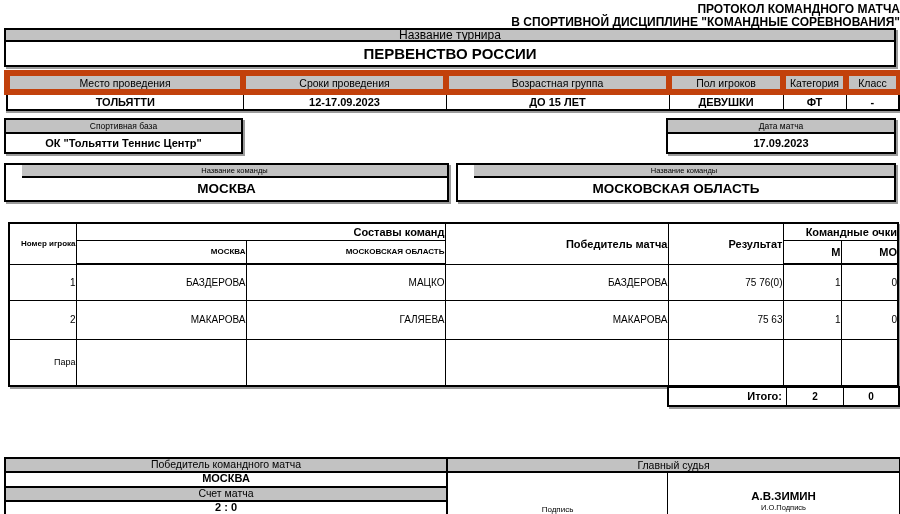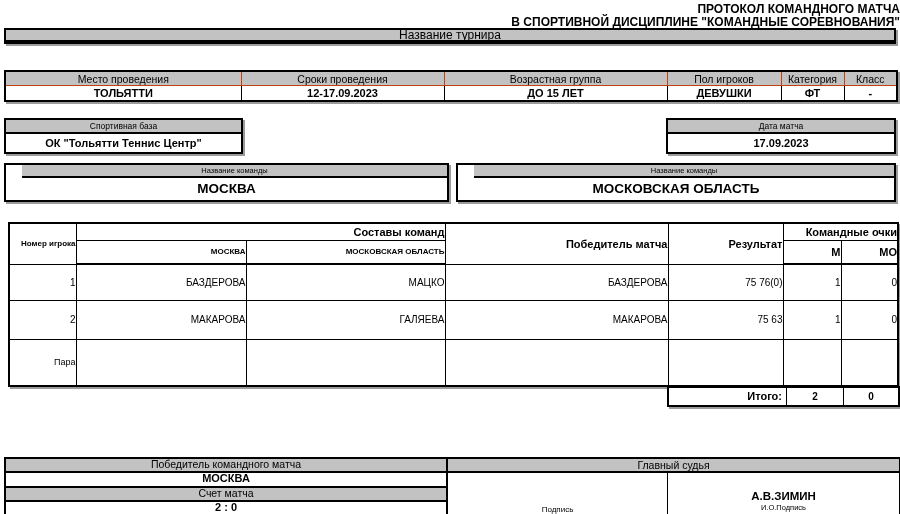--- a/index.html
+++ b/index.html
@@ -19,21 +19,21 @@
 
   .tournament{left:4px;top:28px;width:888px;}
   .tournament .bar{height:10px;font-size:12px;line-height:10px;}
   .tournament .val{height:23px;font-size:15px;line-height:23px;}
 
   
   table{border-collapse:collapse;table-layout:fixed;}
   .info-table{position:absolute;left:4px;top:70px;width:892px;background:#fff;
               border:2px solid #000;box-shadow:2px 2px 0 #9b9b9b;}
   .info-table th{background:#c2c2c2;font-weight:normal;font-size:10.5px;
-                 border:1px solid #c2410c;height:13px;padding:0;overflow:hidden;white-space:nowrap;}
+                 border:6px solid #c2410c;height:13px;padding:0;overflow:hidden;white-space:nowrap;}
   .info-table td{font-weight:bold;font-size:11px;text-align:center;
                  border:1px solid #000;height:14px;padding:0;overflow:hidden;white-space:nowrap;}
 
   .venue{left:4px;top:118px;width:235px;}
   .venue .bar,.date .bar{height:12px;font-size:8.5px;line-height:12px;}
   .venue .val,.date .val{height:18px;font-size:11px;line-height:18px;}
   .date{left:666px;top:118px;width:226px;}
 
   .teambox .bar{height:11px;font-size:7.5px;line-height:11px;margin-left:16px;}
   .teambox .val{height:22px;font-size:13.5px;line-height:22px;}
@@ -83,20 +83,21 @@
 
 <div class="page">
 
   <div class="doc-title">
     <div>ПРОТОКОЛ КОМАНДНОГО МАТЧА</div>
     <div>В СПОРТИВНОЙ ДИСЦИПЛИНЕ "КОМАНДНЫЕ СОРЕВНОВАНИЯ"</div>
   </div>
 
   <div class="labelbox tournament">
     <div class="bar">Название турнира</div>
+    <div class="val">ПЕРВЕНСТВО РОССИИ</div>
   </div>
 
   <table class="info-table">
     <colgroup>
       <col style="width:236px">
         <col style="width:203px">
         <col style="width:223px">
       <col style="width:114px">
         <col style="width:63px">
         <col style="width:53px">

